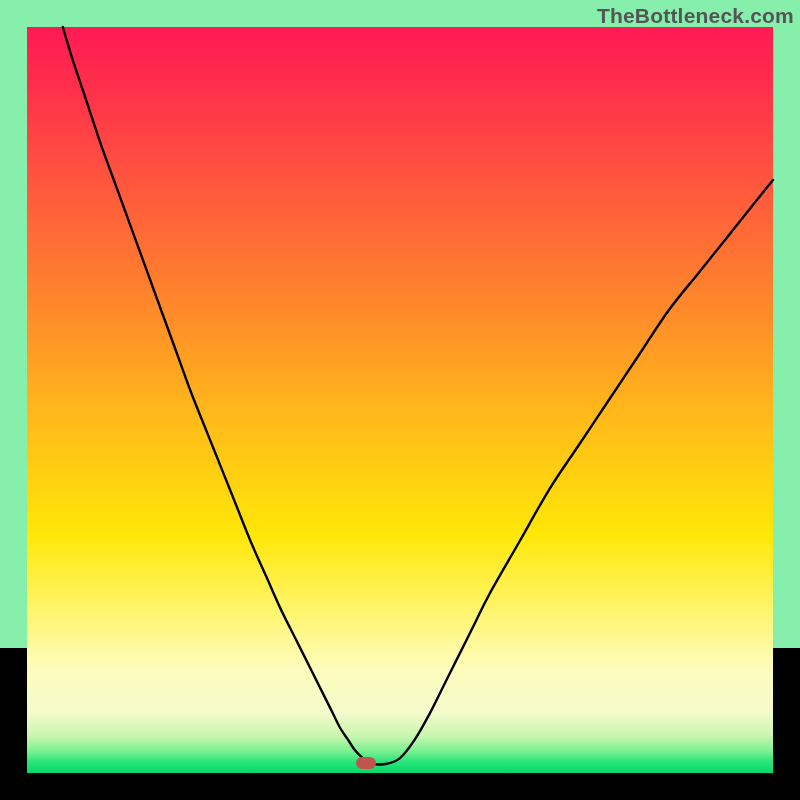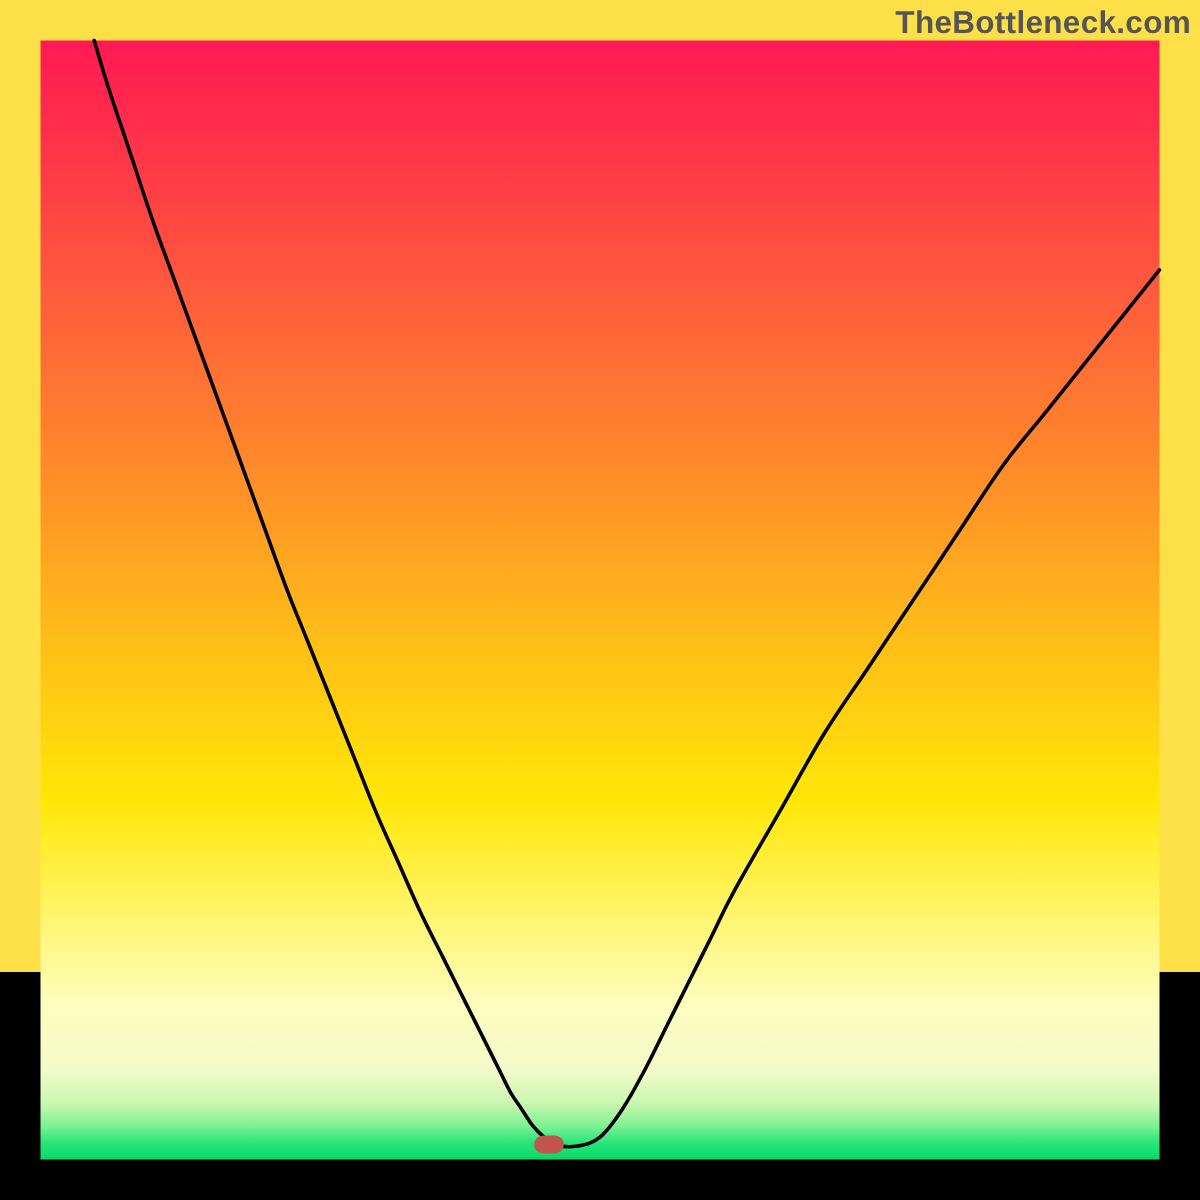--- a/index.html
+++ b/index.html
@@ -8,21 +8,21 @@
     width: 800px;
     height: 800px;
     overflow: hidden;
     background: #000;
     font-family: Arial, Helvetica, sans-serif;
   }
   .frame {
     position: relative;
     width: 800px;
     height: 648px;
-    background: #fde047;
+    background: #86efac;
   }
   .plot-area {
     position: absolute;
     left: 27px;
     top: 27px;
     width: 746px;
     height: 746px;
     
     background: linear-gradient(
       to bottom,

